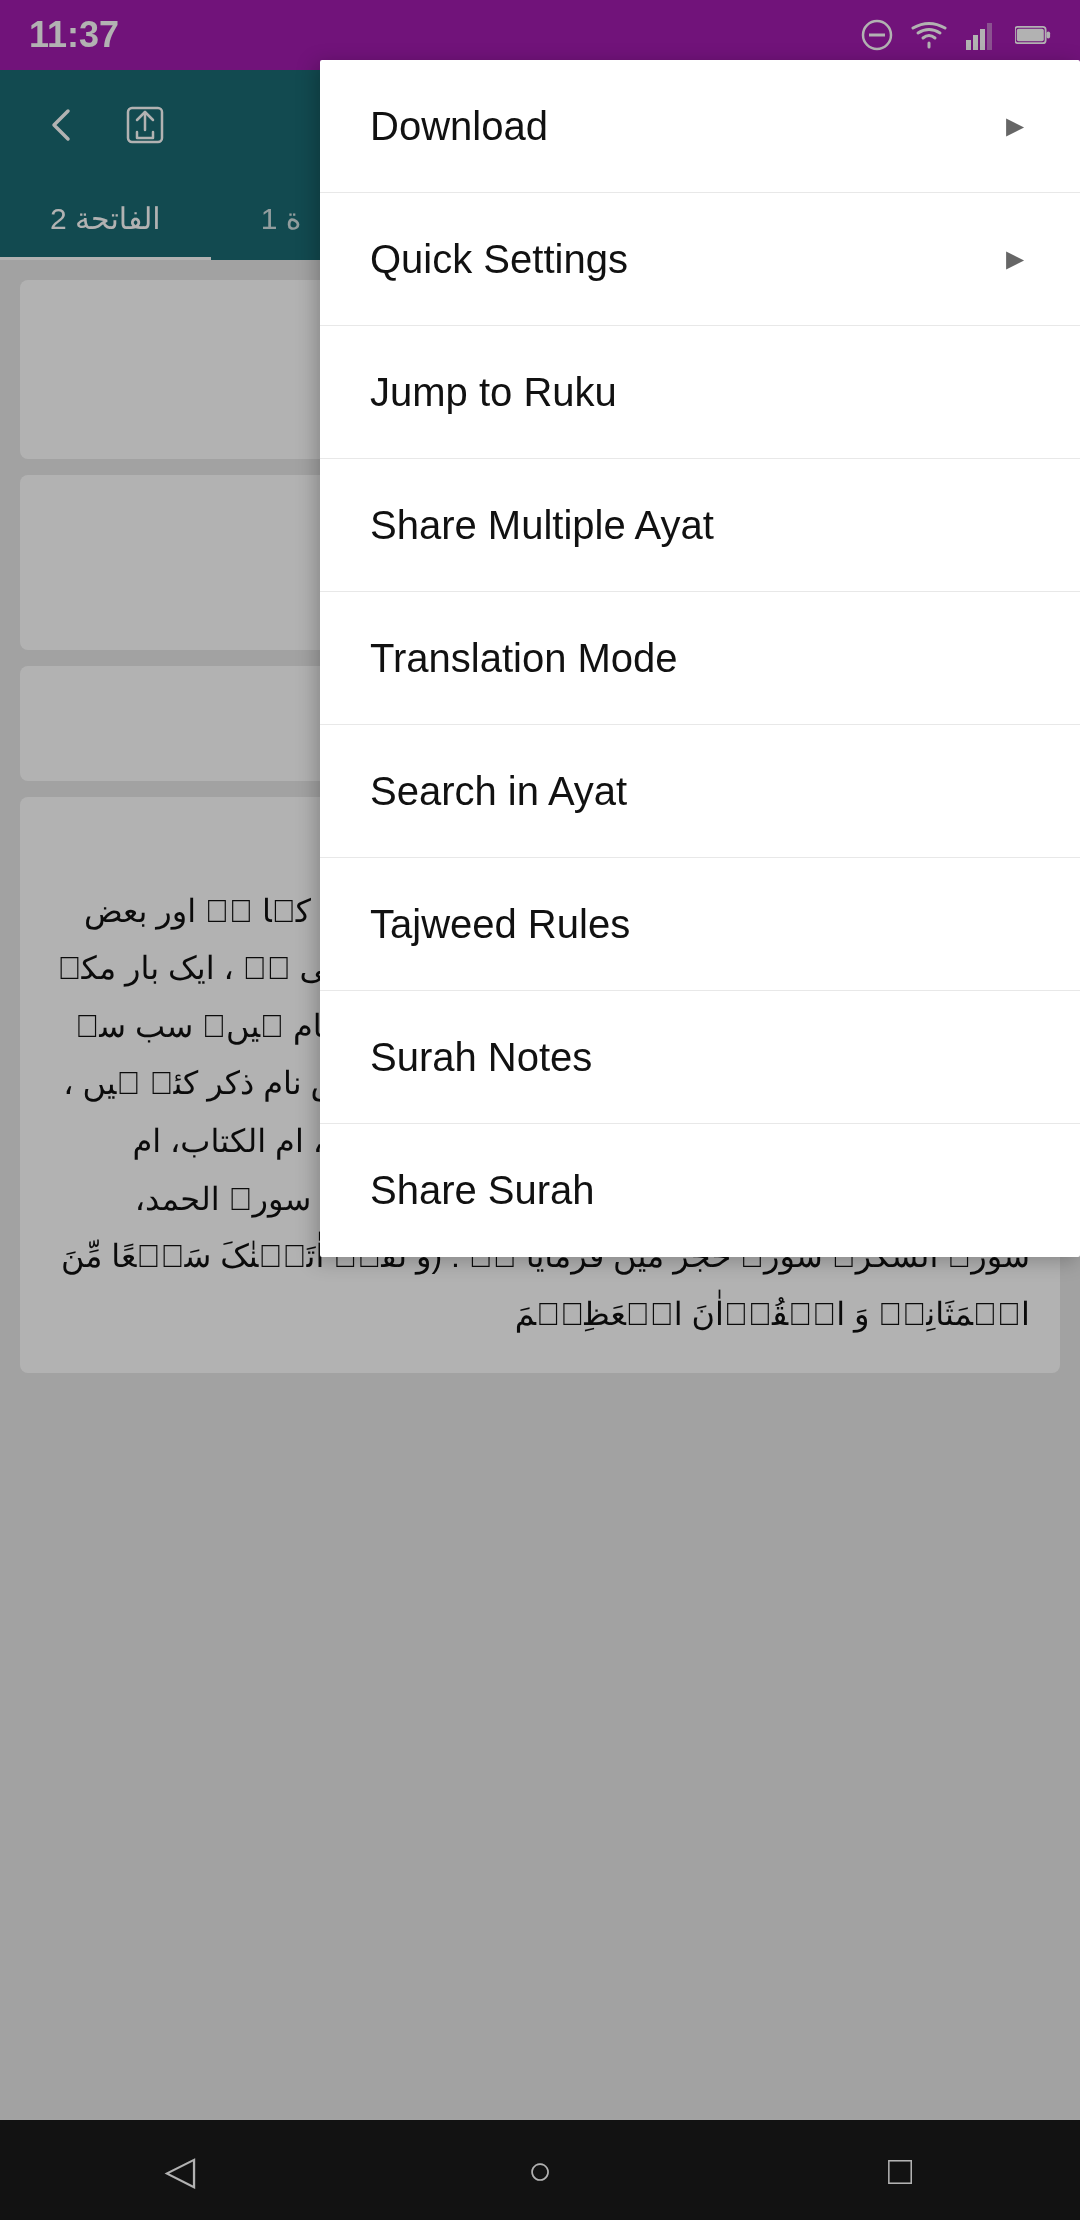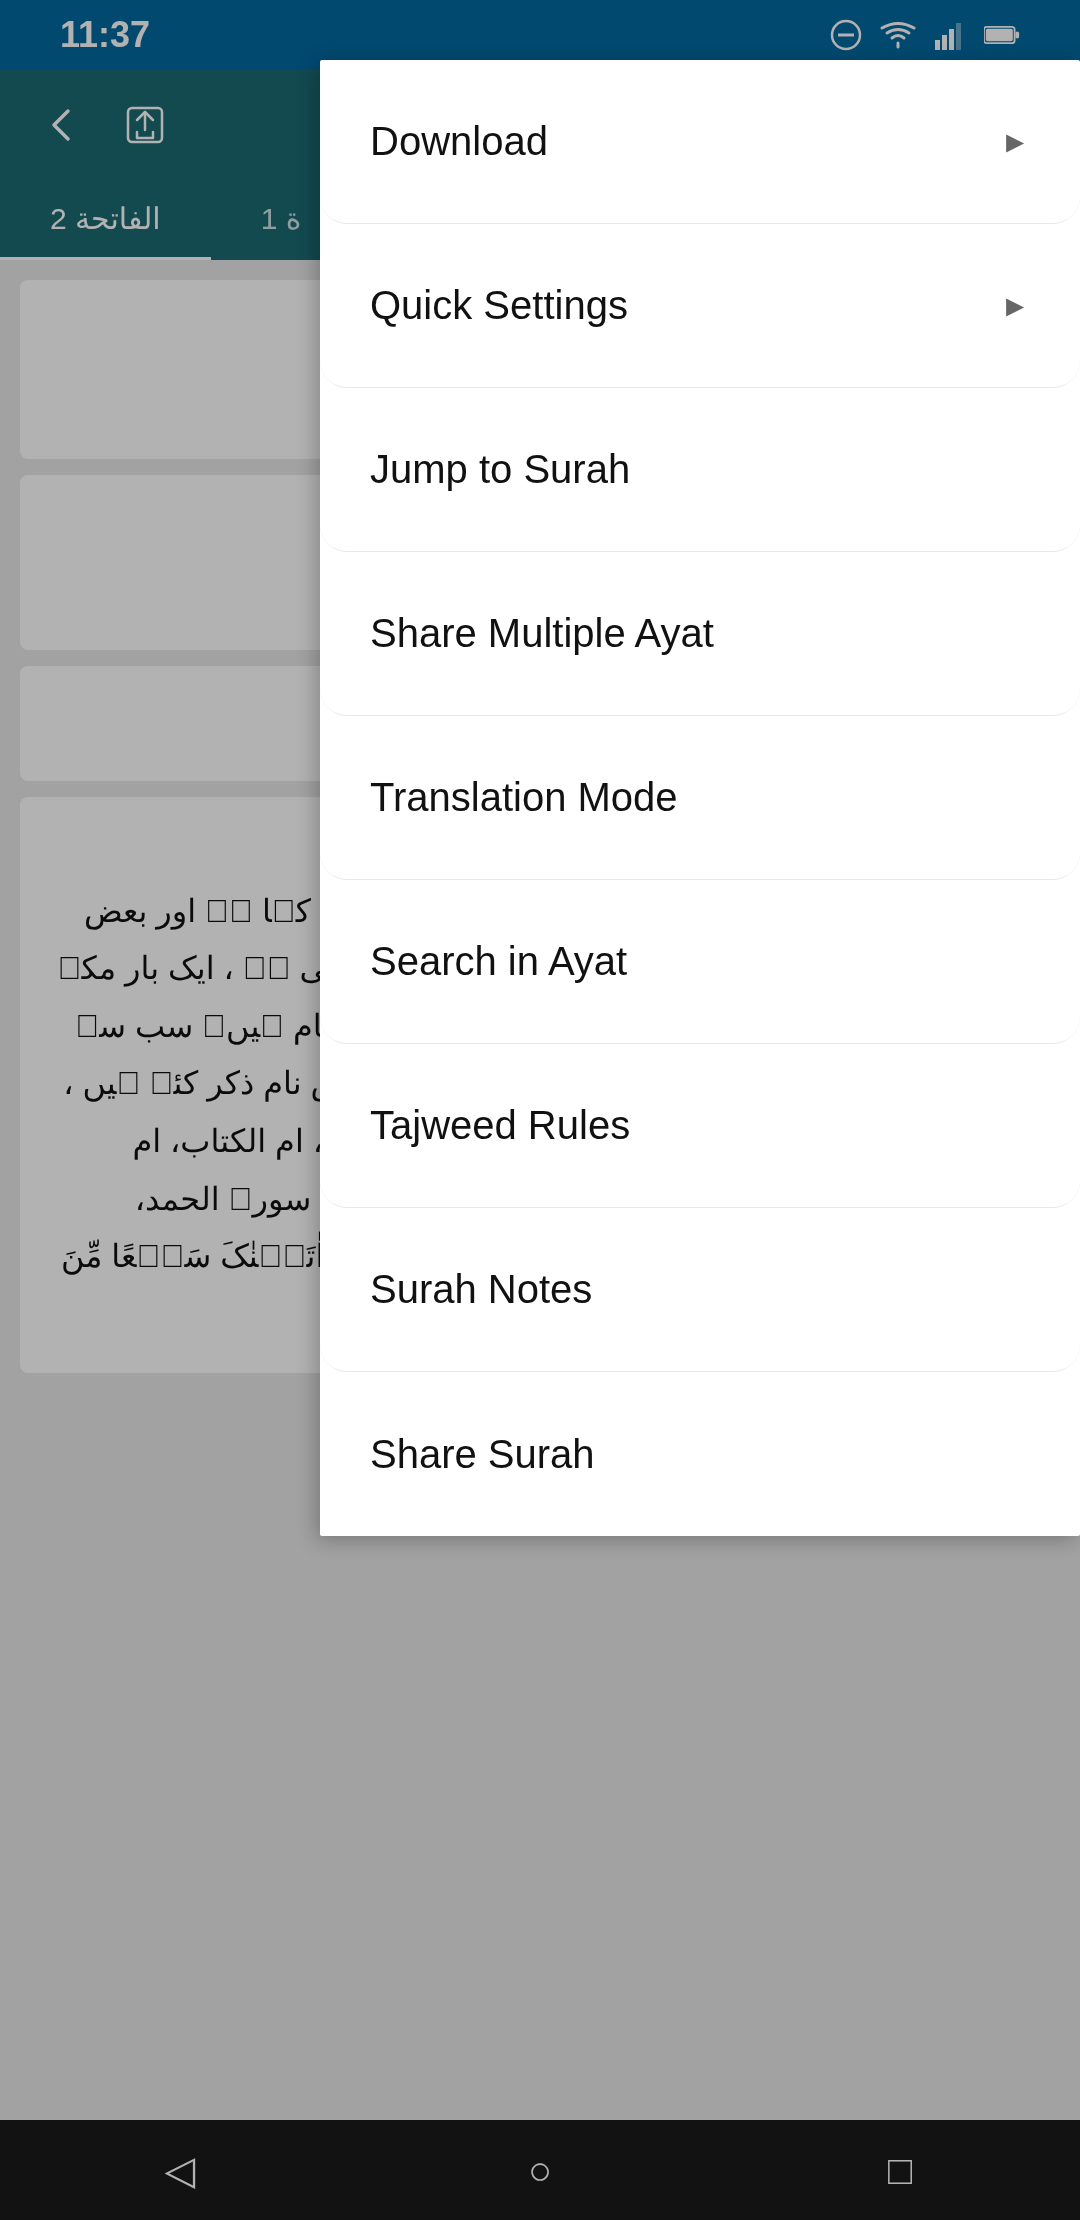--- a/index.html
+++ b/index.html
@@ -11,25 +11,25 @@
       overflow: hidden;
       font-family: 'Segoe UI', Arial, sans-serif;
       background: #f0f0f0;
       position: relative;
     }
 
     
     .status-bar {
       width: 100%;
       height: 70px;
-      background: #0369a1;
+      background: #a21caf;
       display: flex;
       align-items: center;
       justify-content: space-between;
-      padding: 0 60px;
+      padding: 0 29px;
       color: white;
     }
 
     .status-time {
       font-size: 36px;
       font-weight: 600;
       color: white;
     }
 
     .status-icons {
@@ -225,24 +225,23 @@
       box-shadow: -4px 4px 20px rgba(0,0,0,0.25);
       z-index: 200;
       border-radius: 2px;
     }
 
     .menu-item {
       display: flex;
       align-items: center;
       justify-content: space-between;
       padding: 0 50px;
-      height: 164px;
+      height: 133px;
       border-bottom: 1px solid #e8e8e8;
       cursor: pointer;
-      border-radius: 27px;
     }
 
     .menu-item:last-child {
       border-bottom: none;
     }
 
     .menu-item-label {
       font-size: 40px;
       color: #111;
     }
@@ -352,21 +351,21 @@
 
 <div class="menu-item">
       <span class="menu-item-label">Download</span>
       <span class="menu-chevron">►</span>
     </div>
     <div class="menu-item">
       <span class="menu-item-label">Quick Settings</span>
       <span class="menu-chevron">►</span>
     </div>
     <div class="menu-item">
-      <span class="menu-item-label">Jump to Surah</span>
+      <span class="menu-item-label">Jump to Ruku</span>
     </div>
     <div class="menu-item">
       <span class="menu-item-label">Share Multiple Ayat</span>
     </div>
     <div class="menu-item">
       <span class="menu-item-label">Translation Mode</span>
     </div>
     <div class="menu-item">
       <span class="menu-item-label">Search in Ayat</span>
     </div>

